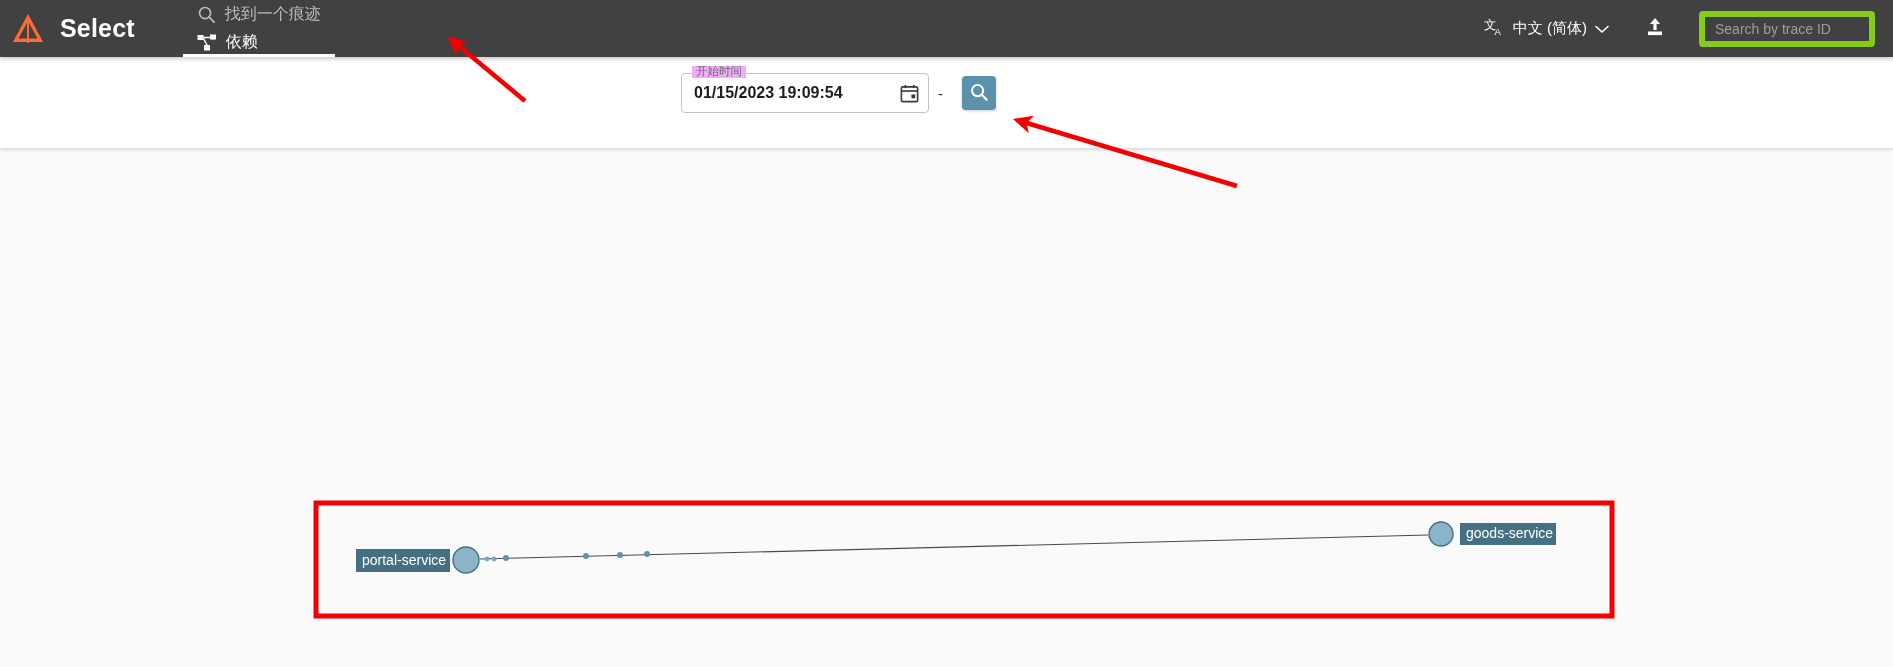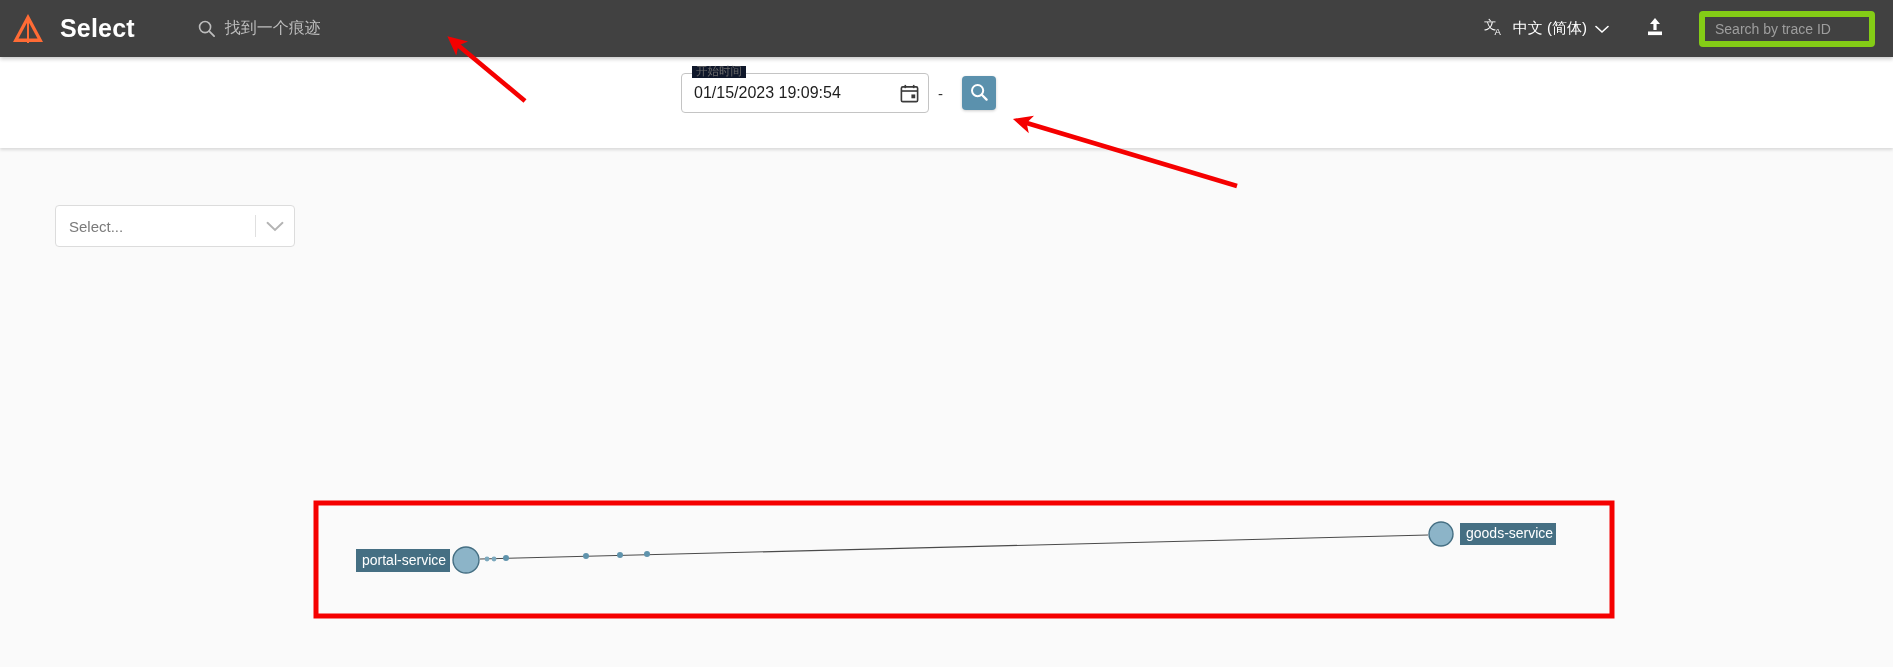--- a/index.html
+++ b/index.html
@@ -85,30 +85,31 @@
   .tf {
     position: relative;
     width: 248px; height: 40px;
     border: 1px solid #c4c4c4; border-radius: 4px;
     background: #fff;
     display: flex; align-items: center;
     padding: 0 8px 0 12px;
   }
   .tf legend-label {
     position: absolute; top: -8px; left: 10px;
-    background: #0f172a; padding: 0 4px;
+    background: #f0abfc; padding: 0 4px;
     font-size: 11.5px; color: #6b6b6b;
     line-height: 1;
   }
   .tf input {
     border: none; outline: none;
     font-size: 16px; color: #1d1d1d;
     font-family: "Liberation Sans", sans-serif;
     width: 196px; background: transparent;
     padding: 0;
+    font-weight: bold;
   }
   .cal-icon { margin-left: auto; cursor: pointer; display: flex; }
   .dash { margin: 0 9px; color: #333; font-size: 15px; }
   .search-go {
     width: 34px; height: 34px; margin-left: 10px;
     background: #5b91ad; border: none; border-radius: 4px;
     display: flex; align-items: center; justify-content: center;
     cursor: pointer;
     box-shadow: 0 1px 3px rgba(0,0,0,0.2);
   }
@@ -172,20 +173,32 @@
       <a class="nav-item">
         <span class="nav-icon">
           <svg width="19" height="19" viewBox="0 0 20 20">
             <circle cx="8.5" cy="8.5" r="5.8" fill="none" stroke="#bdbdbd" stroke-width="1.7"></circle>
             <line x1="12.8" y1="12.8" x2="18" y2="18" stroke="#bdbdbd" stroke-width="1.9" stroke-linecap="round"></line>
           </svg>
         </span>
         <span>找到一个痕迹</span>
       </a>
 
+      <a class="nav-item active">
+        <span class="nav-icon">
+          <svg width="20" height="18" viewBox="0 0 20 18">
+            <rect x="0.5" y="1" width="6" height="5" fill="#ffffff"></rect>
+            <rect x="13" y="0.5" width="6" height="5" fill="#ffffff"></rect>
+            <rect x="7" y="11" width="6" height="5.5" fill="#ffffff"></rect>
+            <path d="M6.5 3.5 H16 V5.5" fill="none" stroke="#ffffff" stroke-width="1.5"></path>
+            <path d="M6.5 4.5 L10 11" fill="none" stroke="#ffffff" stroke-width="1.5"></path>
+          </svg>
+        </span>
+        <span>依赖</span>
+      </a>
     </nav>
 
     <div class="header-right">
 
       <div class="lang-btn">
         <span>
           <svg width="21" height="21" viewBox="0 0 22 22">
             <text x="0" y="13" font-family="DejaVu Sans, sans-serif" font-size="13" fill="#ffffff">文</text>
             <text x="11" y="19" font-family="Liberation Sans, sans-serif" font-size="10" fill="#ffffff">A</text>
           </svg>
@@ -237,29 +250,20 @@
             <circle cx="8.6" cy="8.6" r="5.6" fill="none" stroke="#ffffff" stroke-width="2"></circle>
             <line x1="12.8" y1="12.8" x2="17.6" y2="17.6" stroke="#ffffff" stroke-width="2.3" stroke-linecap="round"></line>
           </svg>
         </span>
       </button>
     </div>
   </div>
 
   <div class="body-area">
 
-    <div class="select-box">
-      <span class="select-placeholder">Select...</span>
-      <span class="select-sep"></span>
-      <span class="select-arrow">
-        <svg width="18" height="11" viewBox="0 0 18 11">
-          <path d="M1.5 1.8 L9 9 L16.5 1.8" fill="none" stroke="#b4b4b4" stroke-width="1.9" stroke-linecap="round"></path>
-        </svg>
-      </span>
-    </div>
 
     <svg class="graph-svg" width="1893" height="519">
       <g>
         <line x1="480" y1="411" x2="1428" y2="387" stroke="#4a4a4a" stroke-width="1.1"></line>
       </g>
       <g>
         <circle cx="487" cy="411" r="2.4" fill="#7ba8bd"></circle>
         <circle cx="494" cy="411" r="2.4" fill="#7ba8bd"></circle>
         <circle cx="506" cy="410" r="3" fill="#5f93ac"></circle>
         <circle cx="586" cy="408" r="3" fill="#5f93ac"></circle>

